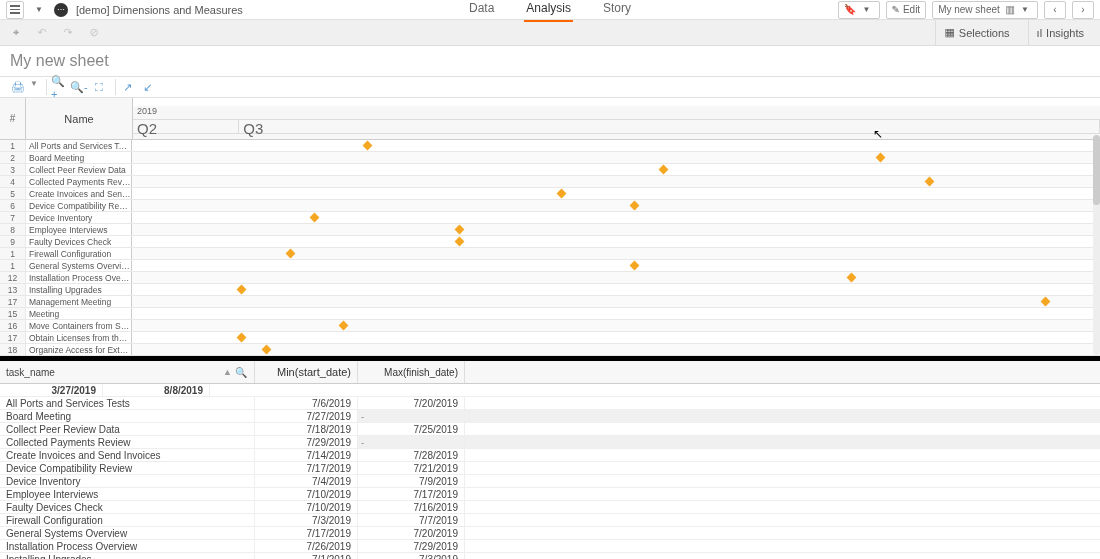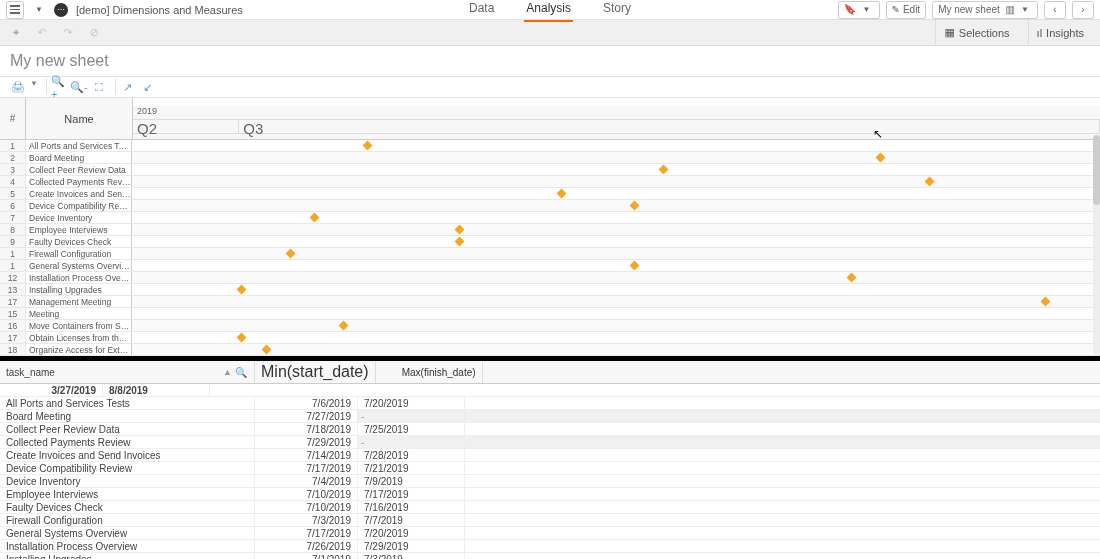--- a/index.html
+++ b/index.html
@@ -67,29 +67,29 @@
 .gantt-row-right.odd { background: #fff; }
 .gantt-row-right.even { background: #fafafa; }
 .gridline { position: absolute; top: 0; bottom: 0; width: 1px; background: #ddd; }
 .diamond { position: absolute; width: 7px; height: 7px; background: #f5a623; transform: rotate(45deg); top: 2px; }
 
 
 .table-header-row { display: flex; height: 28px; border-top: 5px solid #000000; border-bottom: 1px solid #ccc; background: #f7f7f7; }
 .col-task { flex: 0 0 255px; padding: 1px 6px; font-size: 10px; color: #444; position: relative; border-right: 1px solid #ddd; display: flex; align-items: center; }
 .col-task .search { position: absolute; right: 6px; color: #999; font-size: 10px; }
 .col-task .sort { position: absolute; right: 22px; color: #999; font-size: 9px; }
-.col-start { flex: 0 0 103px; text-align: left; padding: 1px 6px; font-size: 16px; border-right: 1px solid #ddd; display: flex; align-items: center; justify-content: flex-end; }
+.col-start { flex: 0 0 103px; text-align: left; padding: 1px 6px; font-size: 11px; border-right: 1px solid #ddd; display: flex; align-items: center; justify-content: flex-end; }
 .col-finish { flex: 0 0 107px; text-align: right; padding: 1px 6px; font-size: 10px; border-right: 1px solid #ddd; display: flex; align-items: center; justify-content: flex-end; }
 .col-rest { flex: 1; }
 
 .data-row { display: flex; height: 13px; border-bottom: 1px solid #eee; font-size: 10px; color: #444; }
 .data-row.totals { font-weight: bold; }
 .dr-task { flex: 0 0 255px; padding: 0 6px; line-height: 13px; border-right: 1px solid #eee; }
 .dr-start { flex: 0 0 103px; text-align: right; padding: 0 6px; line-height: 13px; border-right: 1px solid #eee; }
-.dr-finish { flex: 0 0 107px; padding: 0 6px; line-height: 13px; border-right: 1px solid #eee; }
+.dr-finish { flex: 0 0 107px; text-align: right; padding: 0 6px; line-height: 13px; border-right: 1px solid #eee; }
 .dr-rest { flex: 1; }
 .dr-start.dash, .dr-finish.dash { background: #f0f0f0; color: #999; text-align: left; padding-left: 3px; }
 .dr-rest.dash { background: #f0f0f0; }
 
 
 .mouse-cursor { position: absolute; left: 873px; top: 127px; font-size: 12px; color: #000; pointer-events: none; }
 
 
 .scrollbar-v { position: absolute; right: 0; top: 135px; width: 7px; height: 220px; background: #eee; border-radius: 4px; }
 .scrollbar-thumb { width: 7px; height: 70px; background: #ccc; border-radius: 4px; margin-top: 0; }

